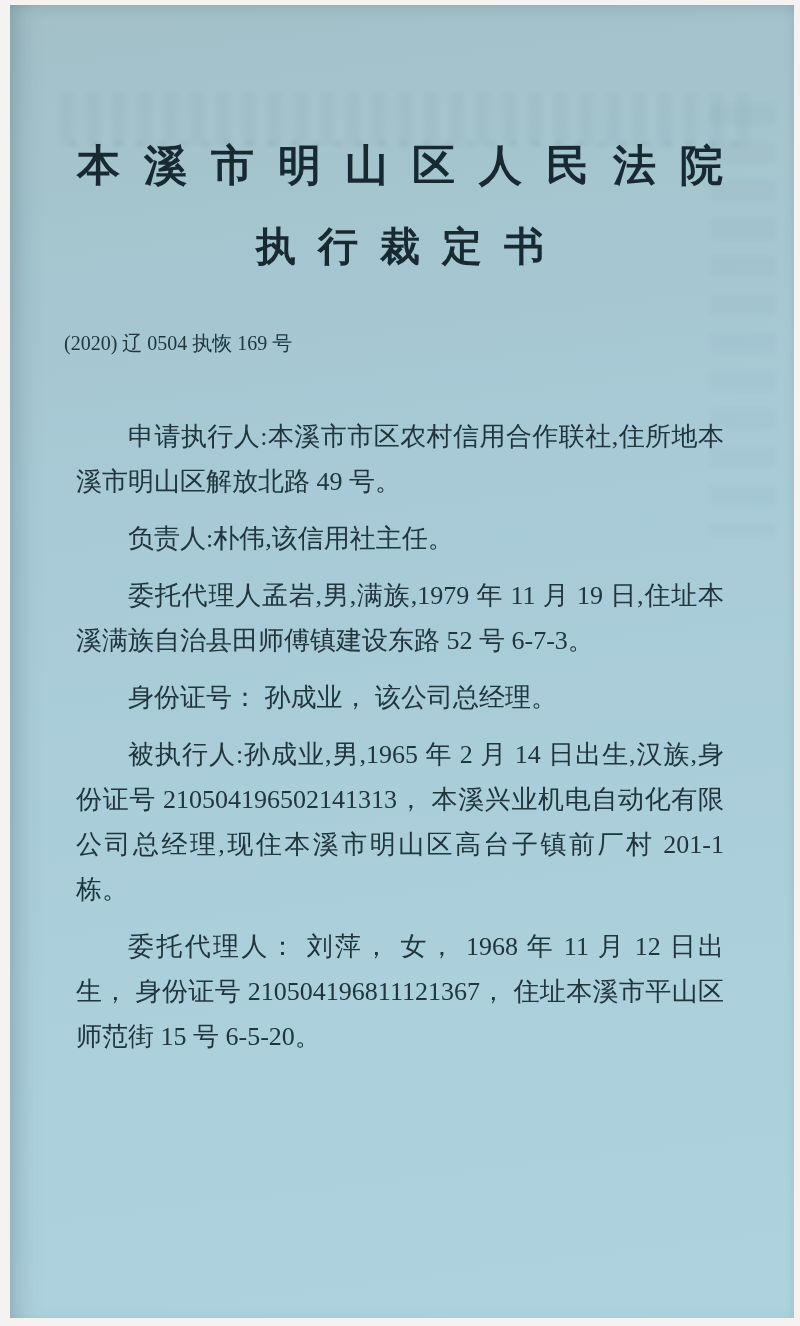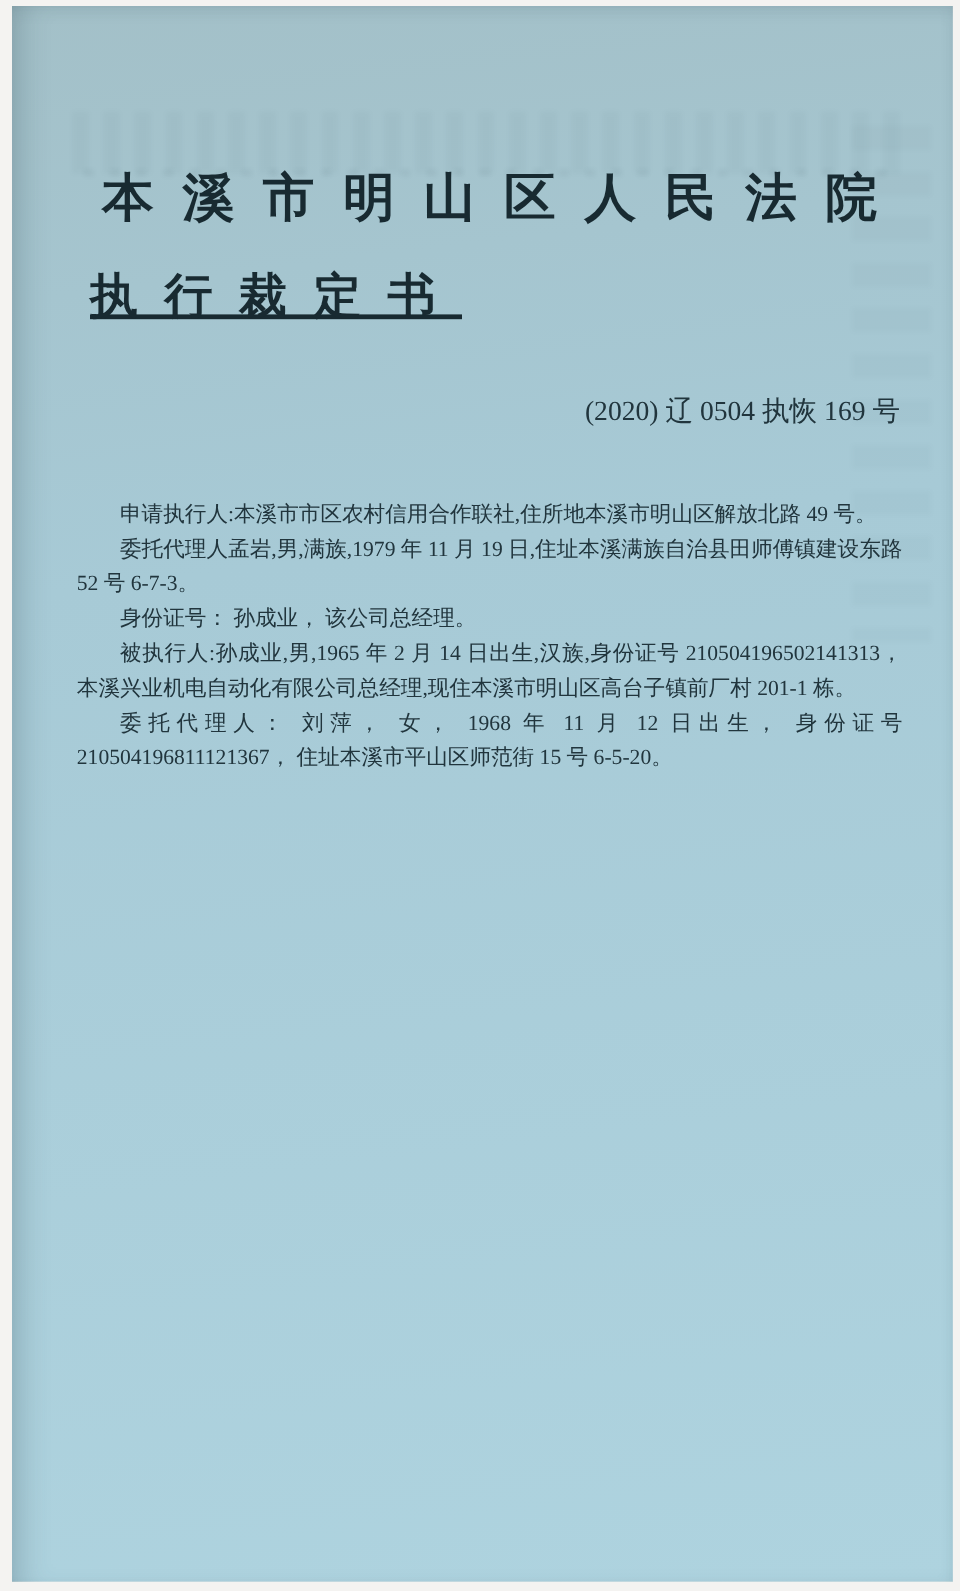--- a/index.html
+++ b/index.html
@@ -35,57 +35,57 @@
     background: repeating-linear-gradient(90deg, rgba(45,66,74,0.20) 0 8px, rgba(45,66,74,0) 8px 22px);
     opacity: 0.30;
   }
   .artifact.right-col {
     right: 18px; top: 100px; width: 66px; height: 430px;
     background: repeating-linear-gradient(180deg, rgba(52,74,82,0.12) 0 20px, rgba(52,74,82,0) 20px 38px);
     opacity: 0.25;
   }
   .content {
     position: relative;
-    padding: 0 42px 0 54px;
+    padding: 0 58px 0 54px;
     color: var(--ink, #20343c);
   }
   h1.court {
     margin: 135px 0 0 0;
     font-size: 43px;
     line-height: 52px;
     font-weight: 700;
     text-align: center;
     letter-spacing: 24px;
     transform: translateX(12px);
     color: #182a31;
     white-space: nowrap;
   }
   h2.doctitle {
     margin: 30px 0 0 0;
     font-size: 40px;
     line-height: 50px;
     font-weight: 700;
+    text-align: center;
     letter-spacing: 22px;
     transform: translateX(11px);
     color: #182a31;
     white-space: nowrap;
-    text-decoration: underline;
   }
   p.caseno {
     margin: 56px 0 0 0;
-    font-size: 23px;
+    font-size: 20px;
     line-height: 30px;
-    text-align: right;
+    text-align: left;
     padding-right: 2px;
     color: #21353d;
   }
   p.para {
-    margin: 0;
-    font-size: 18px;
-    line-height: 29px;
+    margin: 12px;
+    font-size: 26px;
+    line-height: 45px;
     text-align: justify;
     text-indent: 2em;
     color: #21353d;
   }
   p.para.first {
     margin-top: 56px;
   }
 </style>
 </head>
 <body>
@@ -94,18 +94,19 @@
   <div class="artifact top-row"></div>
   <div class="artifact top-line"></div>
   <div class="artifact right-col"></div>
 
   <div class="content">
     <h1 class="court">本溪市明山区人民法院</h1>
     <h2 class="doctitle">执行裁定书</h2>
     <p class="caseno">(2020) 辽 0504 执恢 169 号</p>
 
     <p class="para first">申请执行人:本溪市市区农村信用合作联社,住所地本溪市明山区解放北路 49 号。</p>
+    <p class="para">负责人:朴伟,该信用社主任。</p>
     <p class="para">委托代理人孟岩,男,满族,1979 年 11 月 19 日,住址本溪满族自治县田师傅镇建设东路 52 号 6-7-3。</p>
     <p class="para">身份证号： 孙成业， 该公司总经理。</p>
     <p class="para">被执行人:孙成业,男,1965 年 2 月 14 日出生,汉族,身份证号 210504196502141313， 本溪兴业机电自动化有限公司总经理,现住本溪市明山区高台子镇前厂村 201-1 栋。</p>
     <p class="para">委托代理人： 刘萍， 女， 1968 年 11 月 12 日出生， 身份证号 210504196811121367， 住址本溪市平山区师范街 15 号 6-5-20。</p>
   </div>
 </div>
 
 </body></html>

